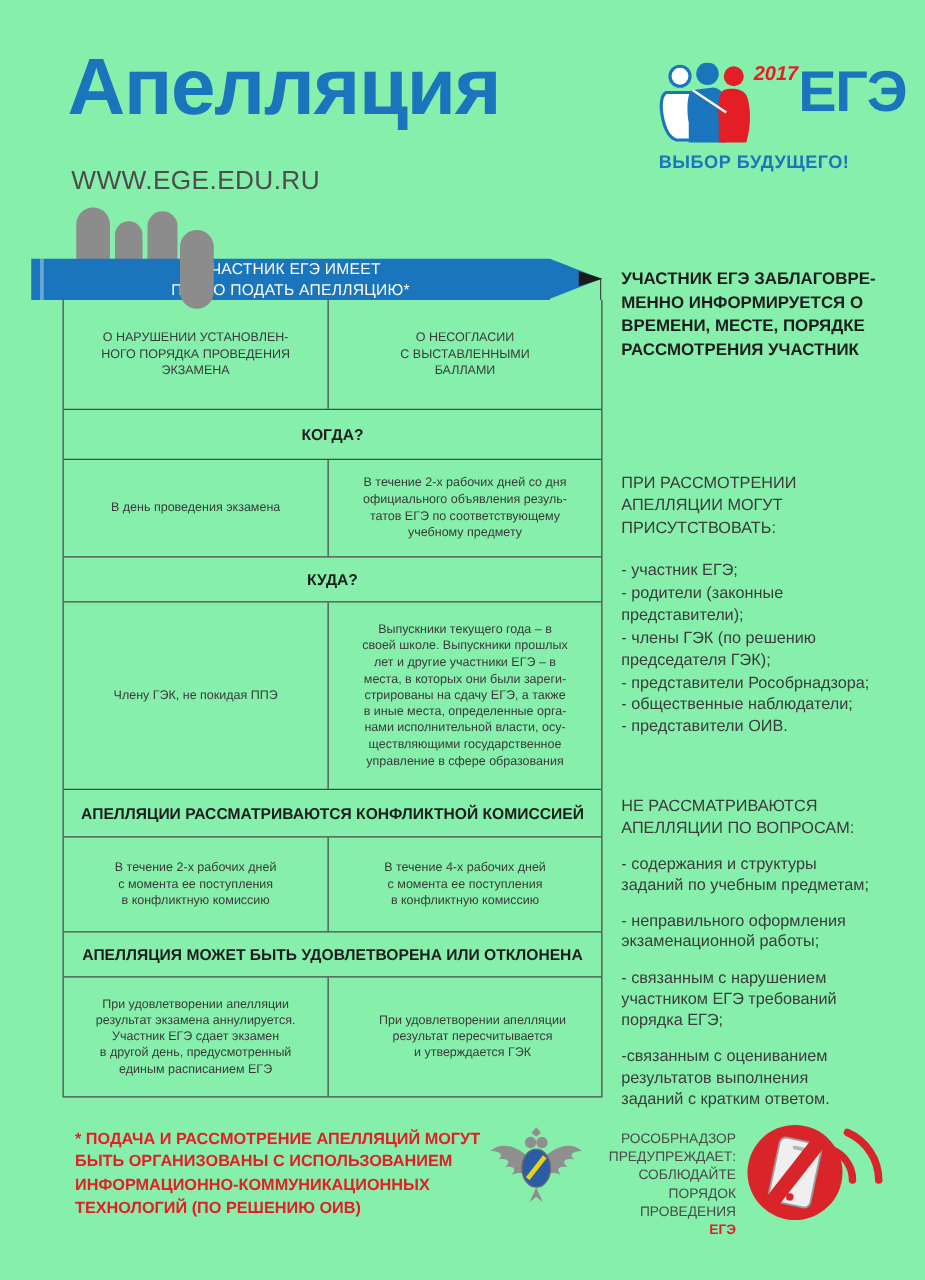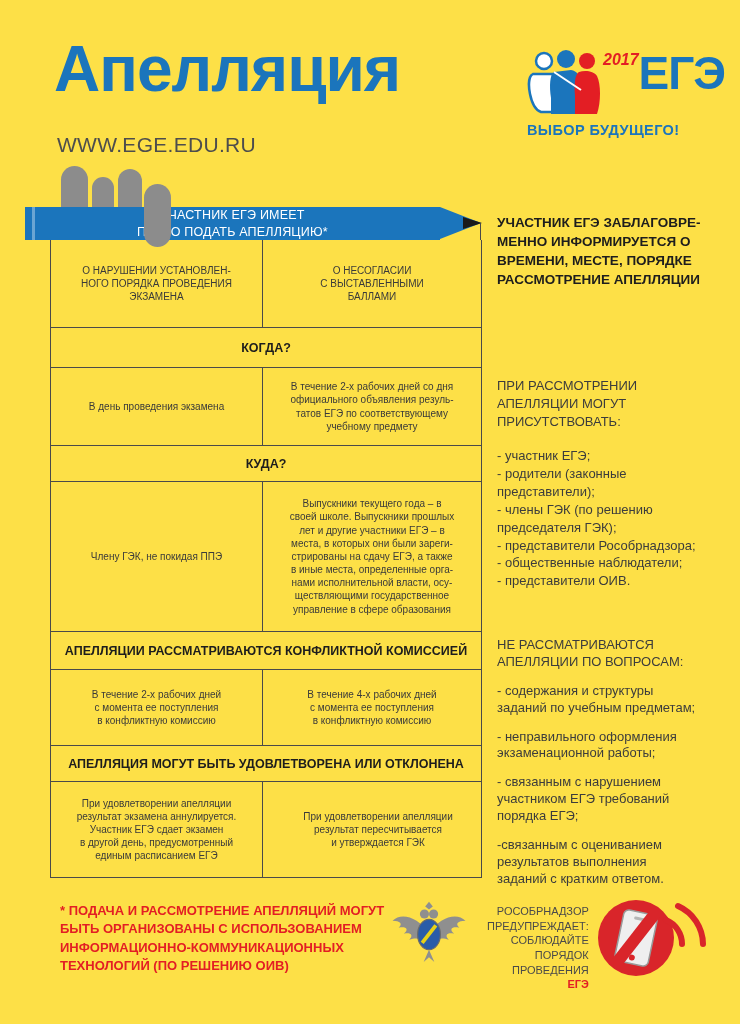--- a/index.html
+++ b/index.html
@@ -1,16 +1,16 @@
 <!DOCTYPE html>
 <html><head>
 <meta charset="utf-8">
 <style>
   html,body{margin:0;padding:0;background:#e9e9e9;}
-  .page{position:relative;width:740px;height:1024px;background:#fde047;margin:0 auto;
+  .page{position:relative;width:740px;height:1024px;background:#86efac;margin:0 auto;
         font-family:"Liberation Sans","DejaVu Sans",sans-serif;overflow:hidden;}
   .pre{white-space:pre-line;}
 
   
   .title{position:absolute;left:54px;top:36px;margin:0;font-size:64px;font-weight:bold;
          color:#1B75BC;letter-spacing:-1px;line-height:1.05;}
   .website{position:absolute;left:57px;top:133px;font-size:21px;font-weight:normal;color:#4d4d4d;letter-spacing:.3px;}
 
   .logo{position:absolute;left:527px;top:50px;width:192px;}
   .logo-top{display:flex;align-items:flex-start;}
@@ -144,38 +144,38 @@
     </div>
     <div class="row r7">
       <div class="cell l pre">В течение 2-х рабочих дней
 с момента ее поступления
 в конфликтную комиссию</div>
       <div class="cell r pre">В течение 4-х рабочих дней
 с момента ее поступления
 в конфликтную комиссию</div>
     </div>
     <div class="row head r8">
-      <span>АПЕЛЛЯЦИЯ МОГУТ БЫТЬ УДОВЛЕТВОРЕНА ИЛИ ОТКЛОНЕНА</span>
+      <span>АПЕЛЛЯЦИЯ МОЖЕТ БЫТЬ УДОВЛЕТВОРЕНА ИЛИ ОТКЛОНЕНА</span>
     </div>
     <div class="row r9" style="border-bottom:1px solid #4a4a4a;">
       <div class="cell l pre">При удовлетворении апелляции
 результат экзамена аннулируется.
 Участник ЕГЭ сдает экзамен
 в другой день, предусмотренный
 единым расписанием ЕГЭ</div>
       <div class="cell r pre">При удовлетворении апелляции
 результат пересчитывается
 и утверждается ГЭК</div>
     </div>
   </div>
 
   <div class="sb sb1 pre">УЧАСТНИК ЕГЭ ЗАБЛАГОВРЕ-
 МЕННО ИНФОРМИРУЕТСЯ О
 ВРЕМЕНИ, МЕСТЕ, ПОРЯДКЕ
-РАССМОТРЕНИЕ АПЕЛЛЯЦИИ</div>
+РАССМОТРЕНИЯ УЧАСТНИК</div>
 
   <div class="sb sb2">
     <div class="pre">ПРИ РАССМОТРЕНИИ
 АПЕЛЛЯЦИИ МОГУТ
 ПРИСУТСТВОВАТЬ:</div>
     <div class="list pre">- участник ЕГЭ;
 - родители (законные
 представители);
 - члены ГЭК (по решению
 председателя ГЭК);

